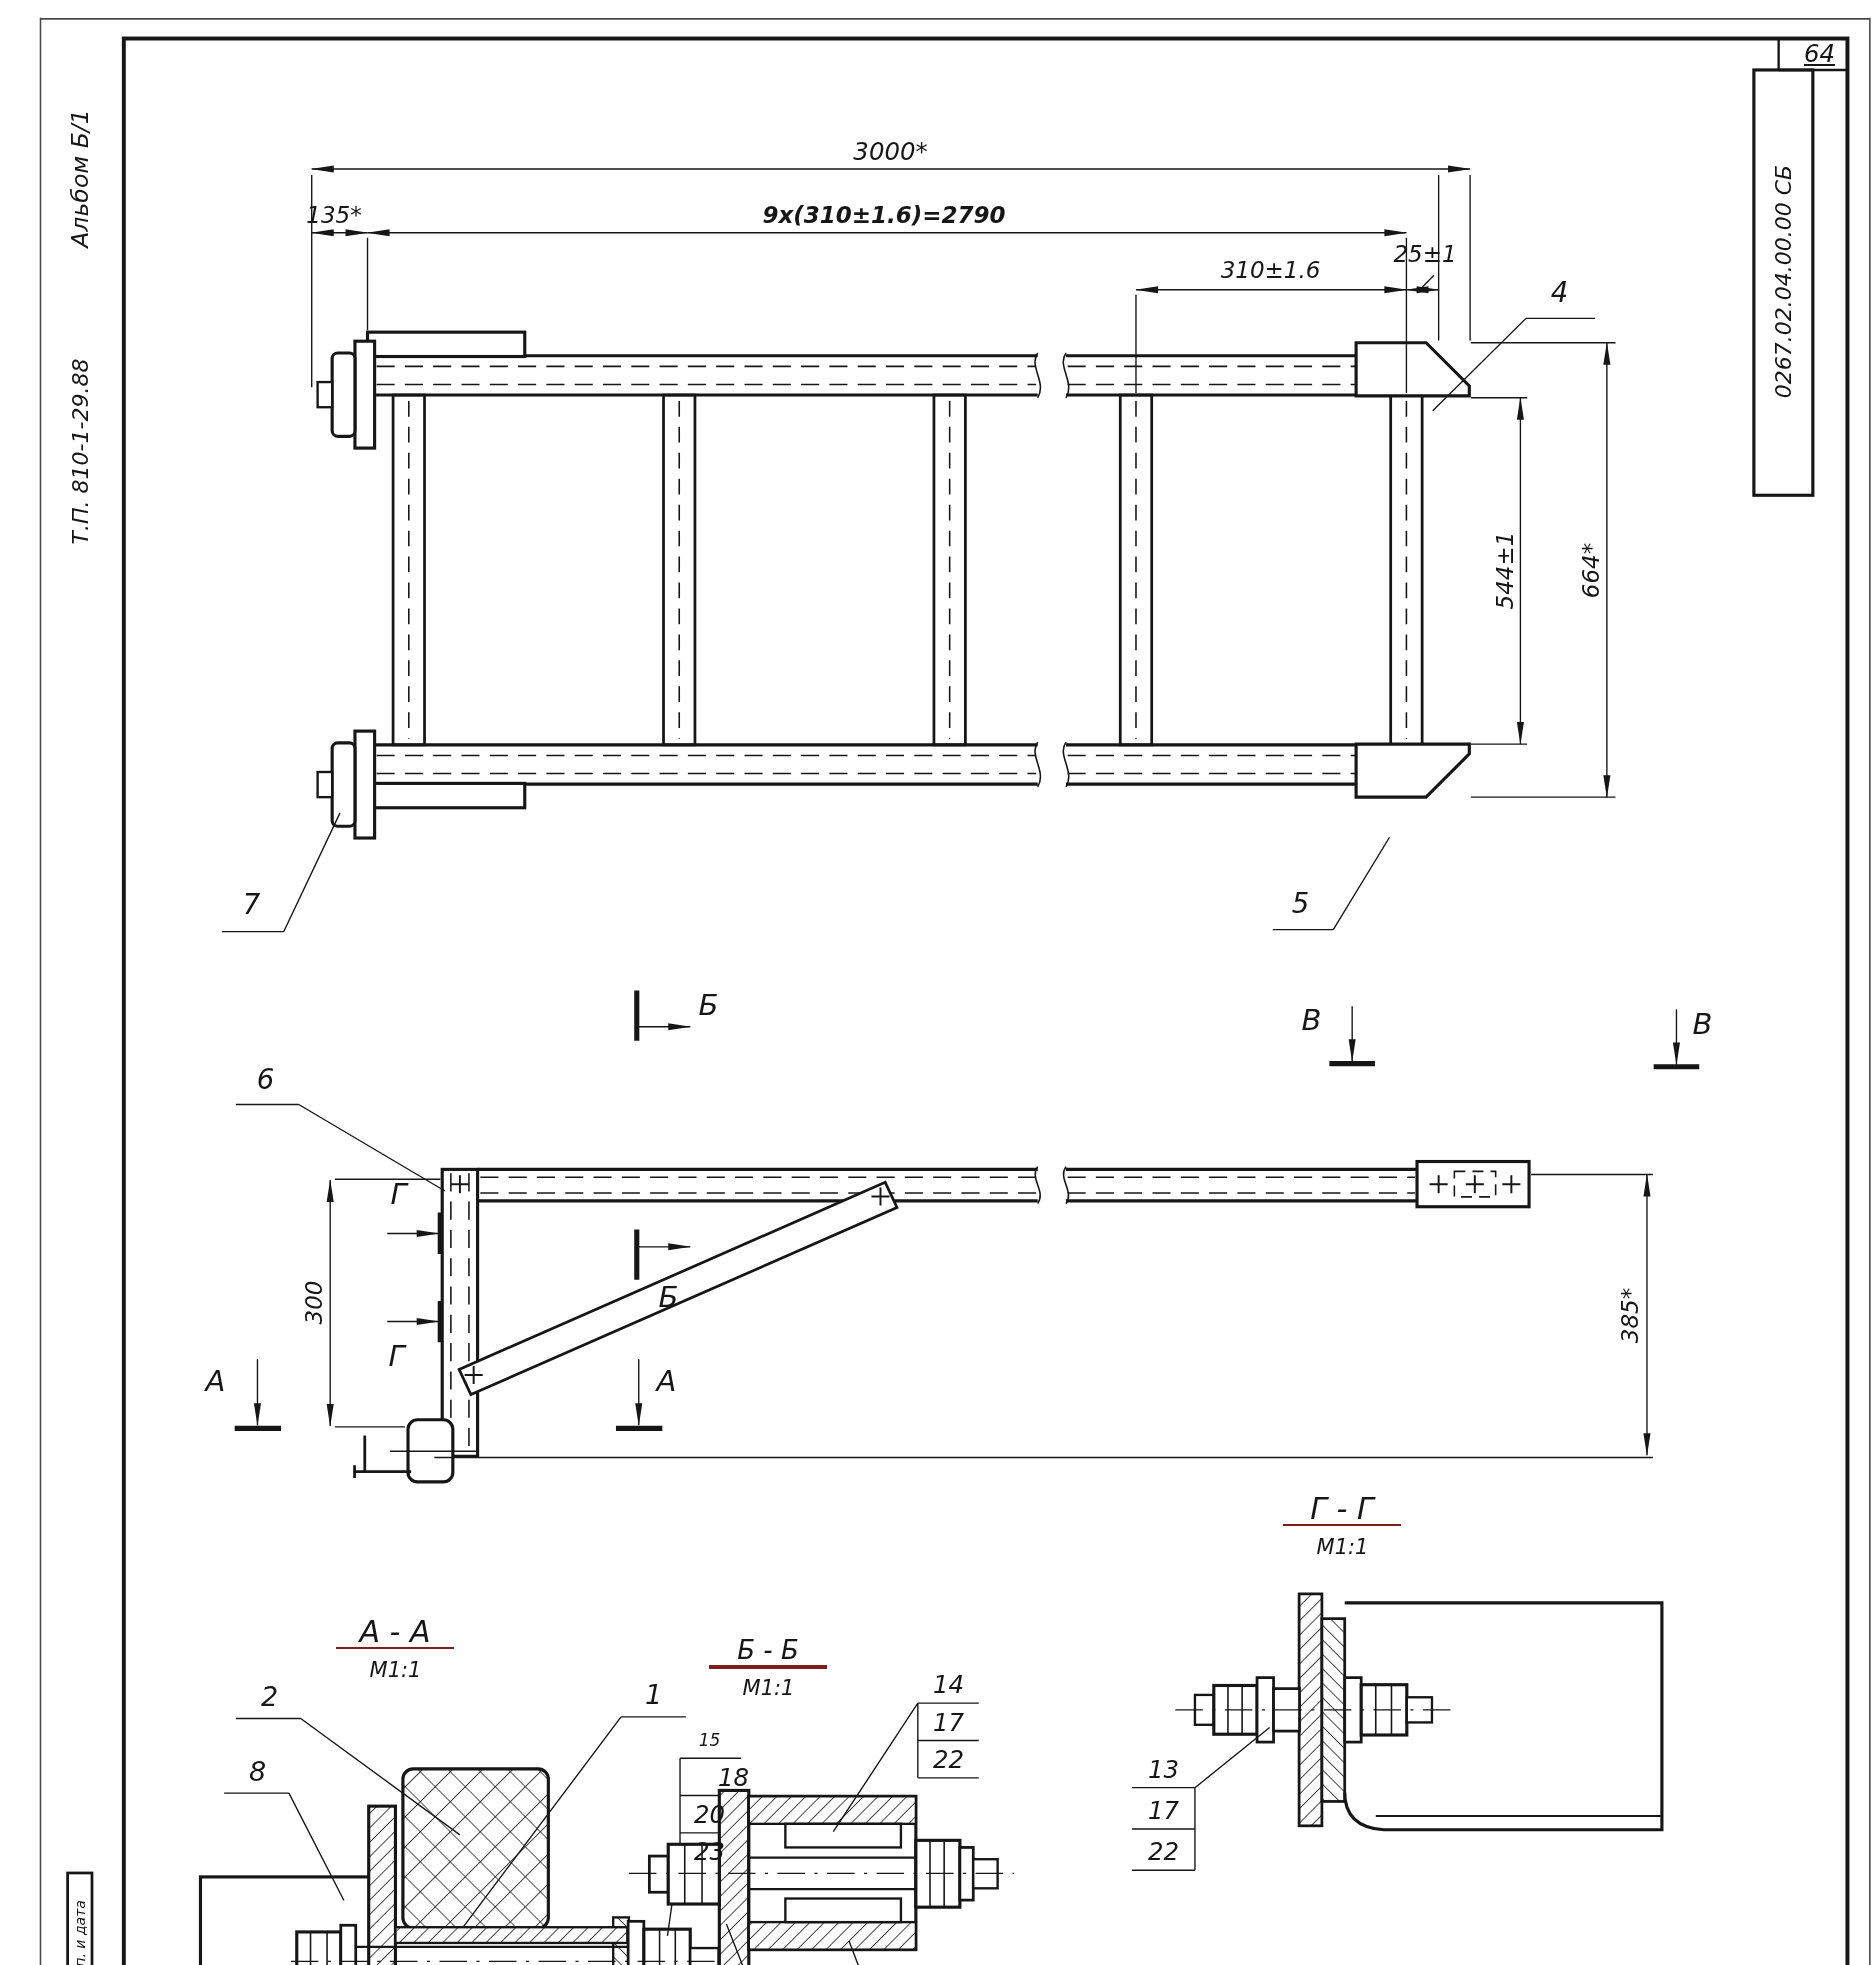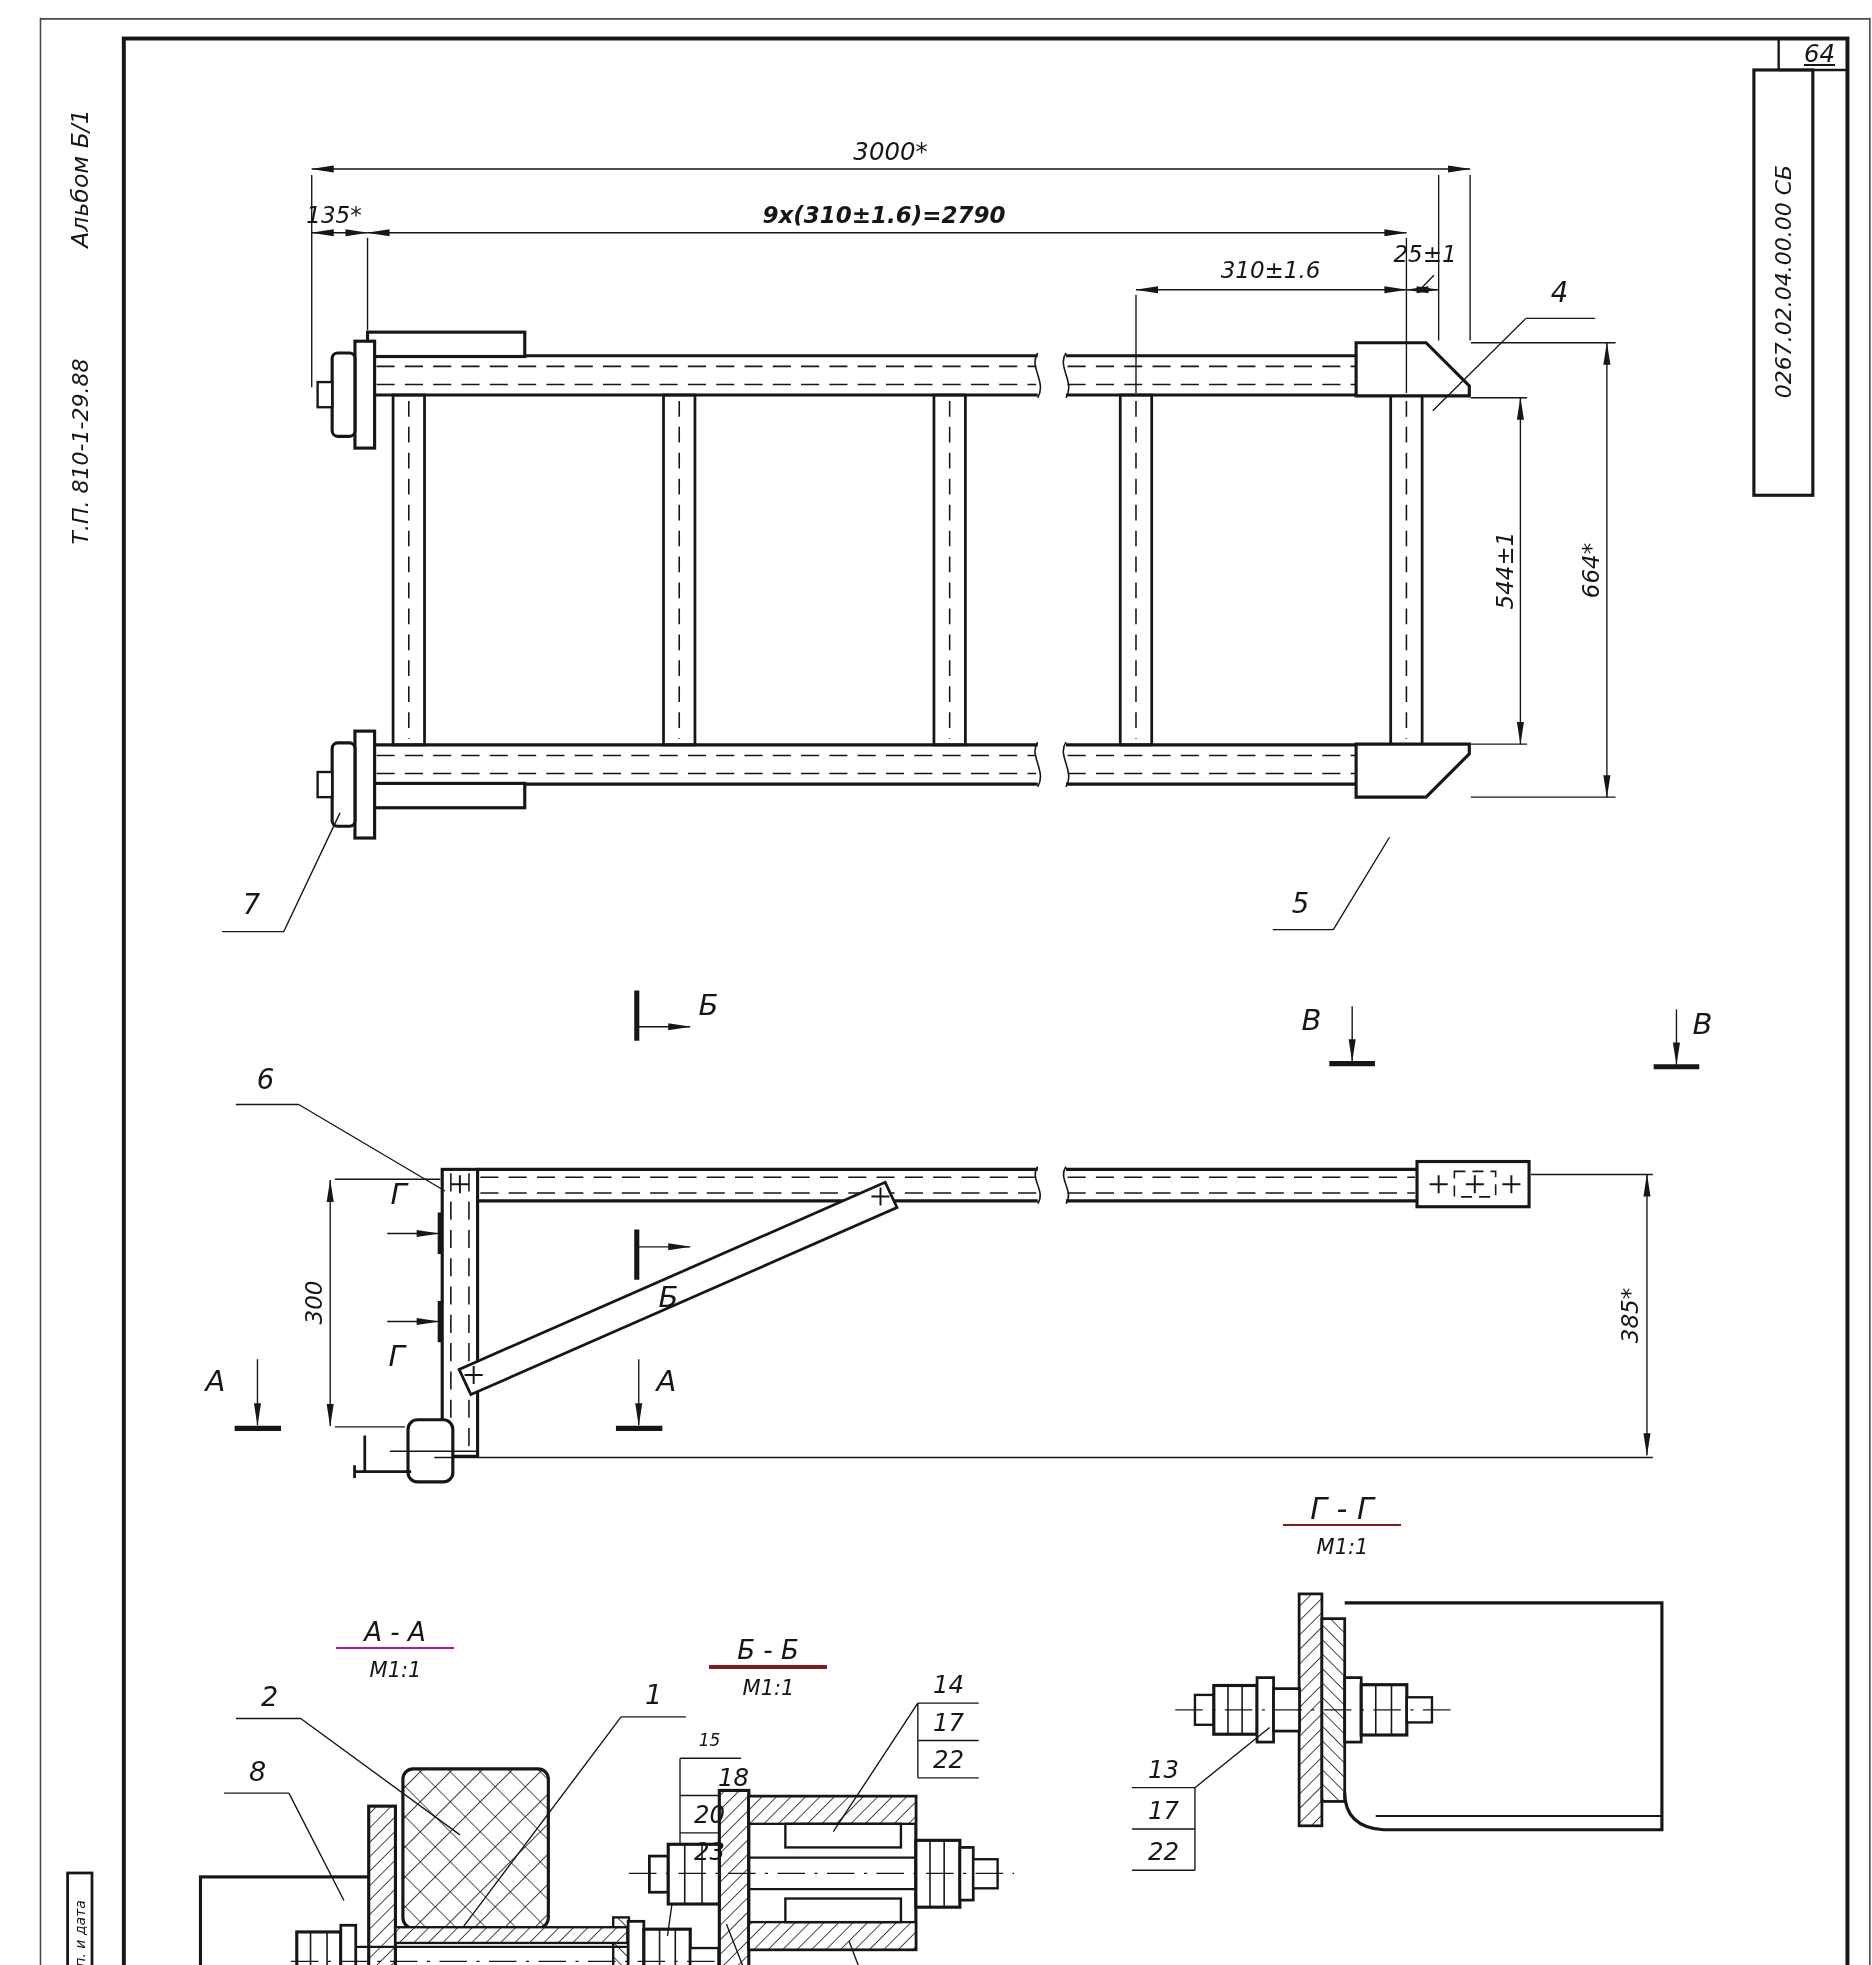--- a/index.html
+++ b/index.html
@@ -277,21 +277,21 @@
 <div class="tx" style="left:641px;top:1282px;width:55px;height:31px;font-size:29px;">Б</div>
 <div class="tx" style="left:1284px;top:1005px;width:55px;height:31px;font-size:29px;">В</div>
 <div class="tx" style="left:1675px;top:1009px;width:55px;height:31px;font-size:29px;">В</div>
 <div class="tx" style="left:371px;top:1179px;width:55px;height:31px;font-size:29px;">Г</div>
 <div class="tx" style="left:369px;top:1341px;width:55px;height:31px;font-size:29px;">Г</div>
 <div class="tx" style="left:188px;top:1366px;width:55px;height:31px;font-size:29px;">А</div>
 <div class="tx" style="left:639px;top:1366px;width:55px;height:31px;font-size:29px;">А</div>
 <div class="tx" style="left:255px;top:1287px;width:118px;height:31px;font-size:23px;transform:rotate(-90deg);">300</div>
 <div class="tx" style="left:1571px;top:1300px;width:118px;height:31px;font-size:23px;transform:rotate(-90deg);">385*</div>
 
-<div class="tx" style="left:336px;top:1616px;width:118px;height:31px;font-size:26px;border-bottom:2px solid #a21caf;">А - А</div>
+<div class="tx" style="left:336px;top:1616px;width:118px;height:31px;font-size:30px;border-bottom:2px solid #7f1d1d;">А - А</div>
 <div class="tx" style="left:356px;top:1657px;width:79px;height:27.5px;font-size:21px;">М1:1</div>
 <div class="tx" style="left:709px;top:1634px;width:118px;height:31px;font-size:26px;border-bottom:4px solid #7f1d1d;">Б - Б</div>
 <div class="tx" style="left:729px;top:1675px;width:79px;height:27.5px;font-size:21px;">М1:1</div>
 <div class="tx" style="left:1283px;top:1493px;width:118px;height:31px;font-size:30px;border-bottom:2px solid #7f1d1d;">Г - Г</div>
 <div class="tx" style="left:1303px;top:1534px;width:79px;height:27.5px;font-size:21px;">М1:1</div>
 
 <div class="tx" style="left:240px;top:1681px;width:59px;height:31px;font-size:27px;">2</div>
 <div class="tx" style="left:228px;top:1756px;width:59px;height:31px;font-size:27px;">8</div>
 <div class="tx" style="left:624px;top:1679px;width:59px;height:31px;font-size:27px;">1</div>
 <div class="tx" style="left:680px;top:1725px;width:59px;height:31px;font-size:17px;">15</div>

